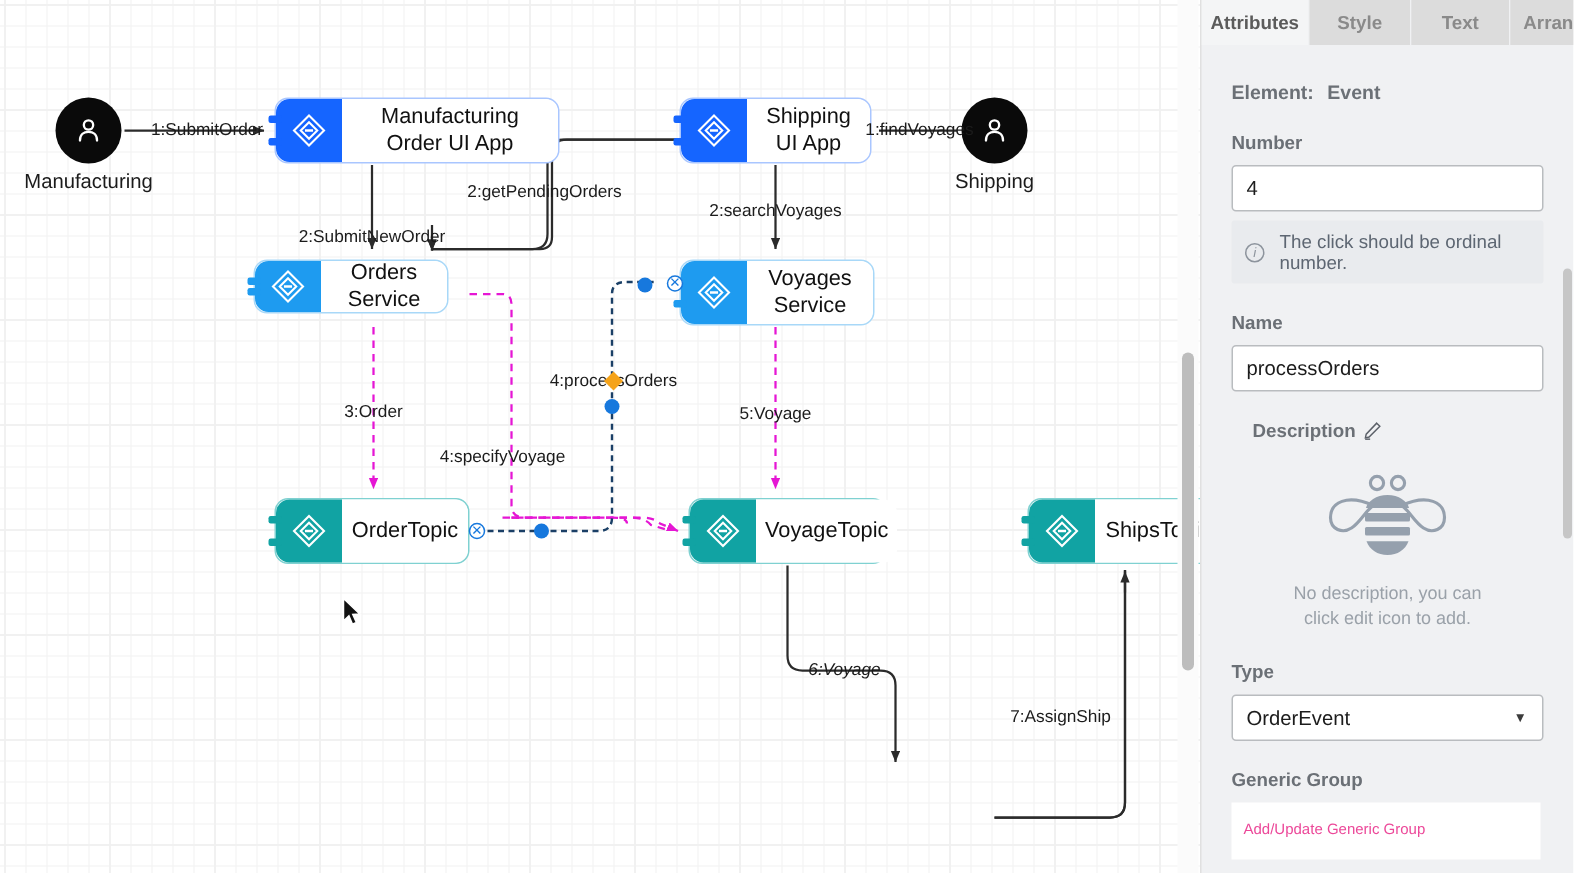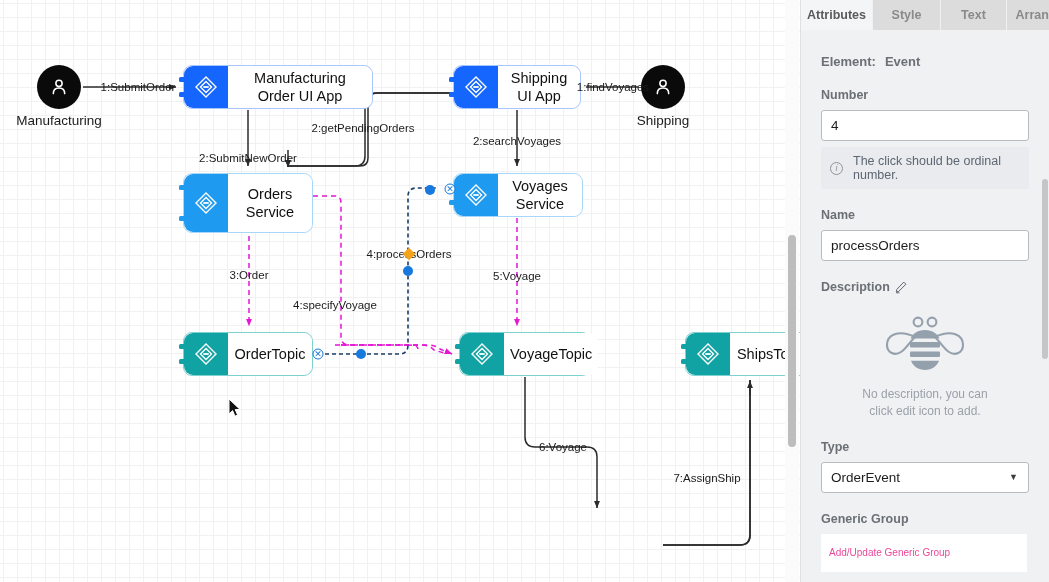--- a/index.html
+++ b/index.html
@@ -150,21 +150,21 @@
     margin-top: 6px; background: #e9ebee; border-radius: 2px;
     display: flex; align-items: center; gap: 10px;
     padding: 7px 9px;
     font-size: 12.5px; color: #5d6672;
   }
   .info-ico {
     flex: 0 0 13px; width: 13px; height: 13px; border-radius: 50%;
     border: 1.2px solid #8d949d; color: #8d949d;
     font-size: 9px; line-height: 11px; text-align: center; font-style: italic;
   }
-  .desc-head { display: flex; align-items: center; gap: 4px; }
+  .desc-head { display: flex; align-items: center; gap: 4px; margin-left: 14px; }
   .empty-state { text-align: center; padding-top: 6px; }
   .empty-text {
     font-size: 12px; color: #9aa1a9; line-height: 1.45;
     margin-top: 4px; padding: 0 34px;
   }
   .select-wrap { position: relative; }
   .select-wrap .caret {
     position: absolute; right: 11px; top: 50%; transform: translateY(-50%);
     pointer-events: none; color: #3b3b3b; font-size: 9px;
   }
@@ -286,21 +286,21 @@
           <path d="M13 7.5 L18.5 13 L13 18.5 L7.5 13 Z"></path>
           <path d="M10.3 13 H15.7" stroke-width="1.8"></path>
         </svg>
       </div>
       <div class="node-body">
         <span class="node-label">Shipping
 UI App</span>
       </div>
     </div>
 
-    <div class="node" style="left:183px; top:173px; width:130px; height:60px; border:1.3px solid #a8d8f8;">
+    <div class="node" style="left:169px; top:173px; width:130px; height:36px; border:1.3px solid #a8d8f8;">
       <div class="node-icon" style="background:#1e9bf0;">
         <div class="port p1" style="background:#1e9bf0;"></div>
         <div class="port p2" style="background:#1e9bf0;"></div>
         <svg width="26" height="26" viewBox="0 0 26 26" fill="none" stroke="#fff" stroke-width="1.4">
           <path d="M13 3 L23 13 L13 23 L3 13 Z"></path>
           <path d="M13 7.5 L18.5 13 L13 18.5 L7.5 13 Z"></path>
           <path d="M10.3 13 H15.7" stroke-width="1.8"></path>
         </svg>
       </div>
       <div class="node-body">
@@ -373,21 +373,21 @@
 
     <div class="edge-label" style="left:138px; top:87px;">1:SubmitOrder</div>
     <div class="edge-label" style="left:613px; top:87px;">1:findVoyages</div>
     <div class="edge-label" style="left:248px; top:158px;">2:SubmitNewOrder</div>
     <div class="edge-label" style="left:363px; top:128px;">2:getPendingOrders</div>
     <div class="edge-label" style="left:517px; top:141px;">2:searchVoyages</div>
     <div class="edge-label" style="left:249px; top:275px;">3:Order</div>
     <div class="edge-label" style="left:409px; top:254px;">4:processOrders</div>
     <div class="edge-label" style="left:335px; top:305px;">4:specifyVoyage</div>
     <div class="edge-label" style="left:517px; top:276px;">5:Voyage</div>
-    <div class="edge-label" style="left:563px; top:447px;">6:Voyage</div>
+    <div class="edge-label" style="left:563px; top:447px;font-style:italic;">6:Voyage</div>
     <div class="edge-label" style="left:707px; top:478px;">7:AssignShip</div>
 
     <div class="handle-x" style="left:318px; top:354px;">✕</div>
     <div class="handle-dot" style="left:361px; top:354px;"></div>
     <div class="handle-dot" style="left:408px; top:271px;"></div>
     <div class="handle-dot" style="left:430px; top:190px;"></div>
     <div class="handle-x" style="left:450px; top:189px;">✕</div>
     <div class="handle-diamond" style="left:409px; top:254px;"></div>
 
     <svg id="cursor" style="left:228px; top:398px;" viewBox="0 0 14 20">

